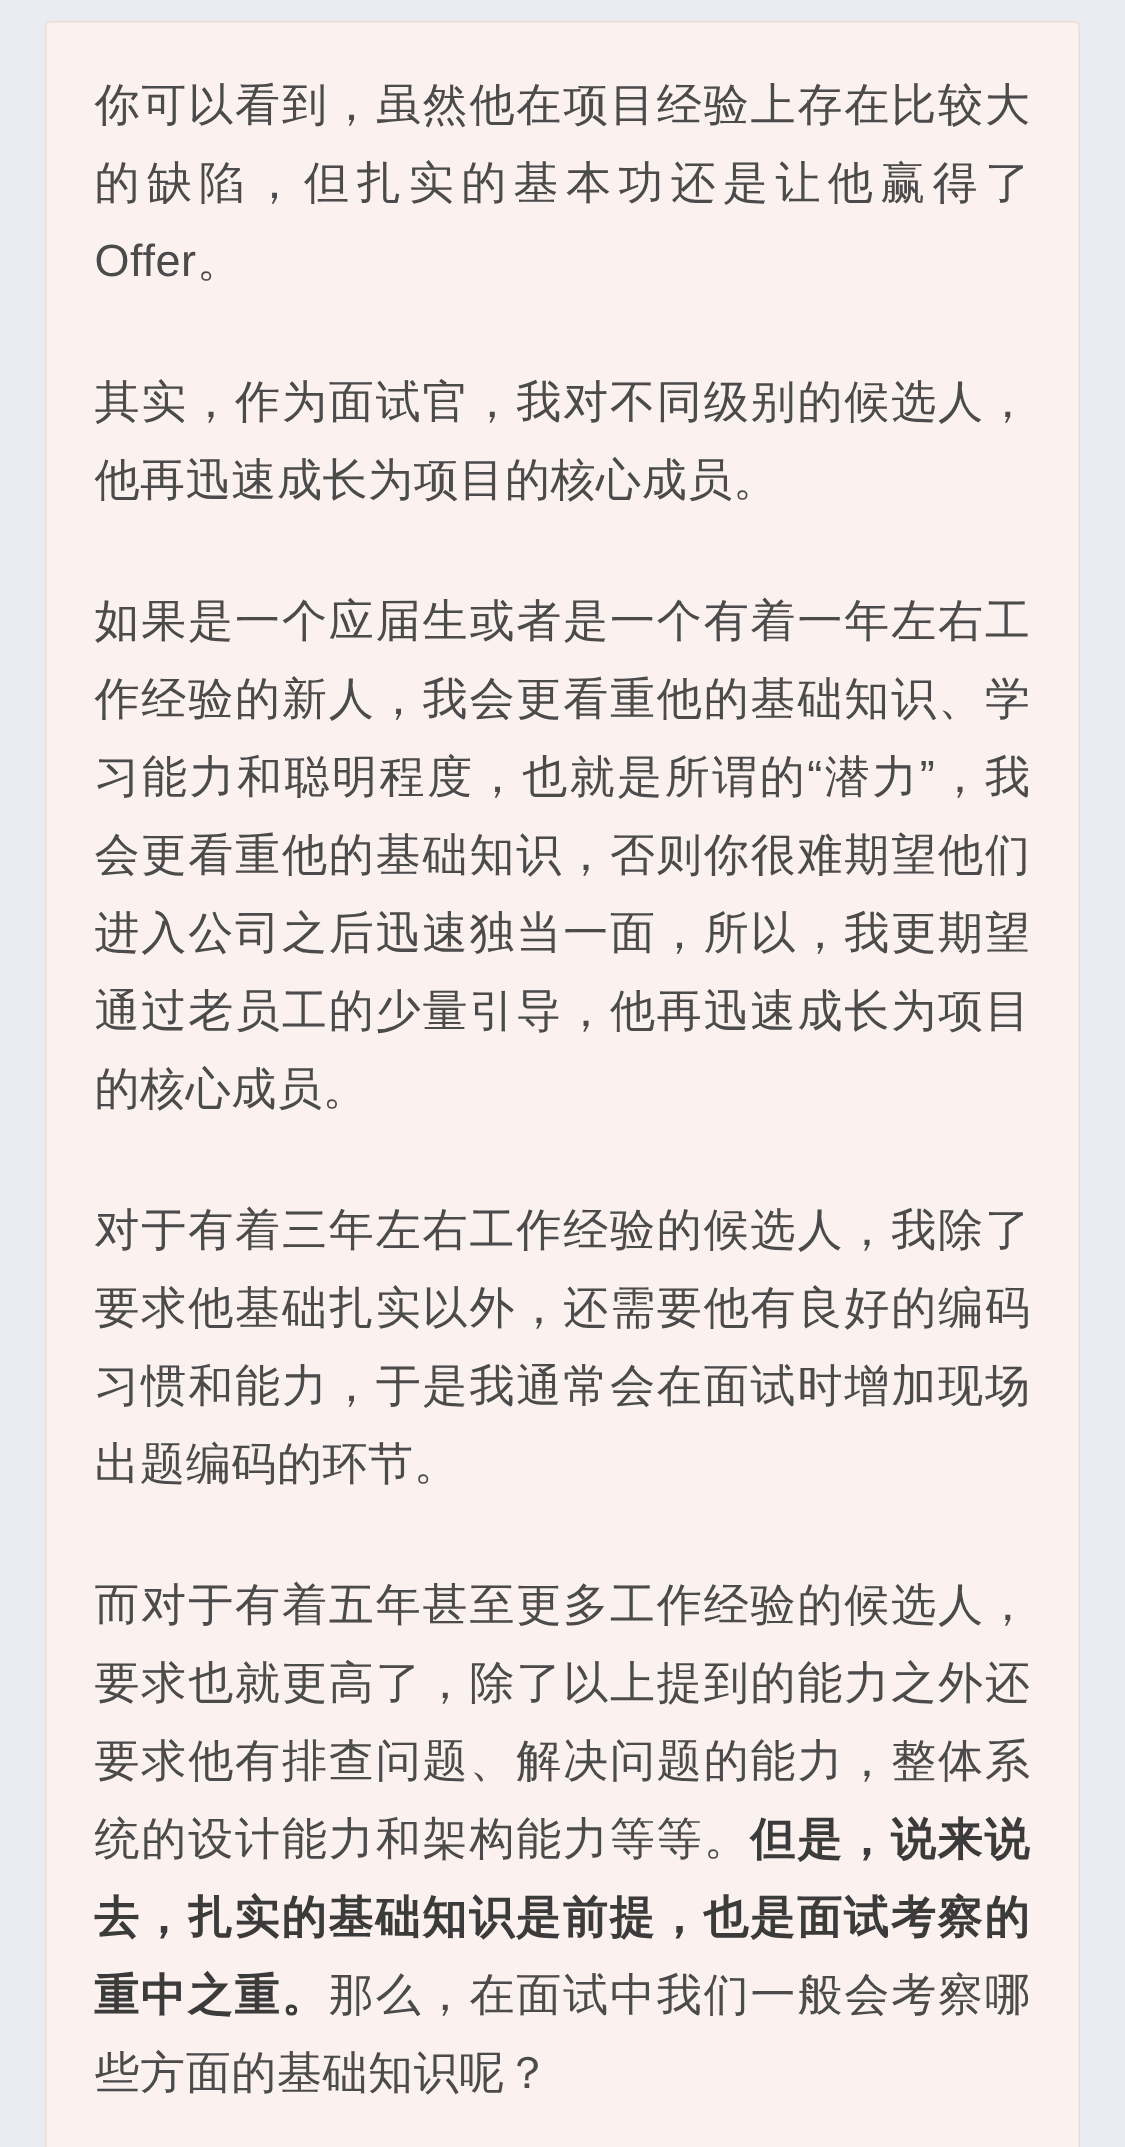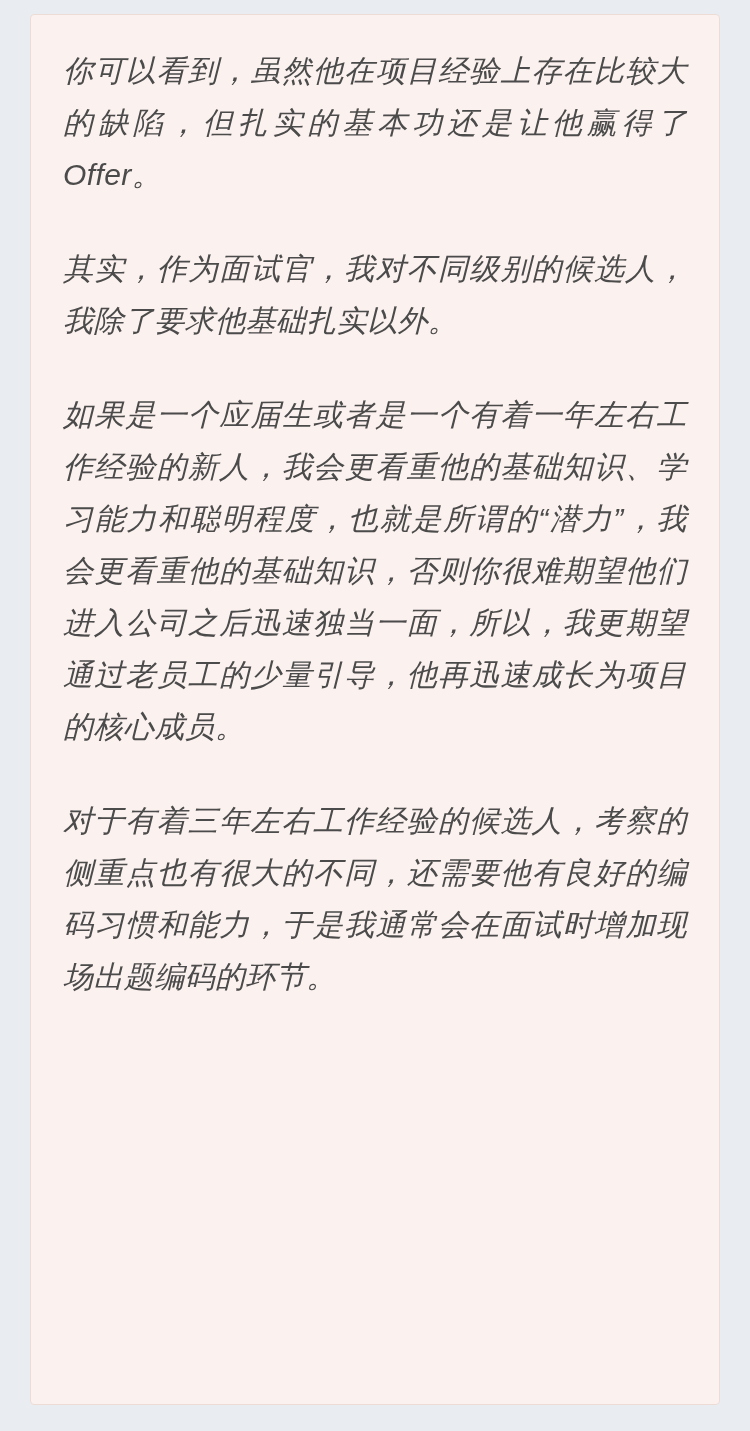--- a/index.html
+++ b/index.html
@@ -22,21 +22,20 @@
   .card {
     background: #fbf1ee;
     border: 1px solid #eddcd6;
     border-radius: 4px;
     box-sizing: border-box;
     min-height: 1391px;
     padding: 30px 32px 40px 32px;
   }
   .article {
     color: #4a4a4a;
-    font-style: italic;
   }
   .para {
     font-size: 30px;
     line-height: 52px;
     letter-spacing: 0.4px;
     margin: 0 0 42px 0;
     text-align: justify;
     color: #4b4b4b;
     font-weight: 400;
   }
@@ -48,18 +47,19 @@
     color: #3b3b3b;
   }
 </style>
 </head>
 <body>
 
 <div class="page">
   <div class="card">
     <div class="article" id="article-body">
         <p class="para"><span>你可以看到，虽然他在项目经验上存在比较大的缺陷，但扎实的基本功还是让他赢得了 Offer。</span></p>
-        <p class="para"><span>其实，作为面试官，我对不同级别的候选人，我除了要求他基础扎实以外。</span></p>
+        <p class="para"><span>其实，作为面试官，我对不同级别的候选人，他再迅速成长为项目的核心成员。</span></p>
         <p class="para"><span>如果是一个应届生或者是一个有着一年左右工作经验的新人，我会更看重他的基础知识、学习能力和聪明程度，也就是所谓的“潜力”，我会更看重他的基础知识，否则你很难期望他们进入公司之后迅速独当一面，所以，我更期望通过老员工的少量引导，他再迅速成长为项目的核心成员。</span></p>
-        <p class="para"><span>对于有着三年左右工作经验的候选人，考察的侧重点也有很大的不同，还需要他有良好的编码习惯和能力，于是我通常会在面试时增加现场出题编码的环节。</span></p>
+        <p class="para"><span>对于有着三年左右工作经验的候选人，我除了要求他基础扎实以外，还需要他有良好的编码习惯和能力，于是我通常会在面试时增加现场出题编码的环节。</span></p>
+        <p class="para"><span>而对于有着五年甚至更多工作经验的候选人，要求也就更高了，除了以上提到的能力之外还要求他有排查问题、解决问题的能力，整体系统的设计能力和架构能力等等。</span><span class="bold">但是，说来说去，扎实的基础知识是前提，也是面试考察的重中之重。</span><span>那么，在面试中我们一般会考察哪些方面的基础知识呢？</span></p>
       </div>
   </div>
 </div>
 
 </body></html>

